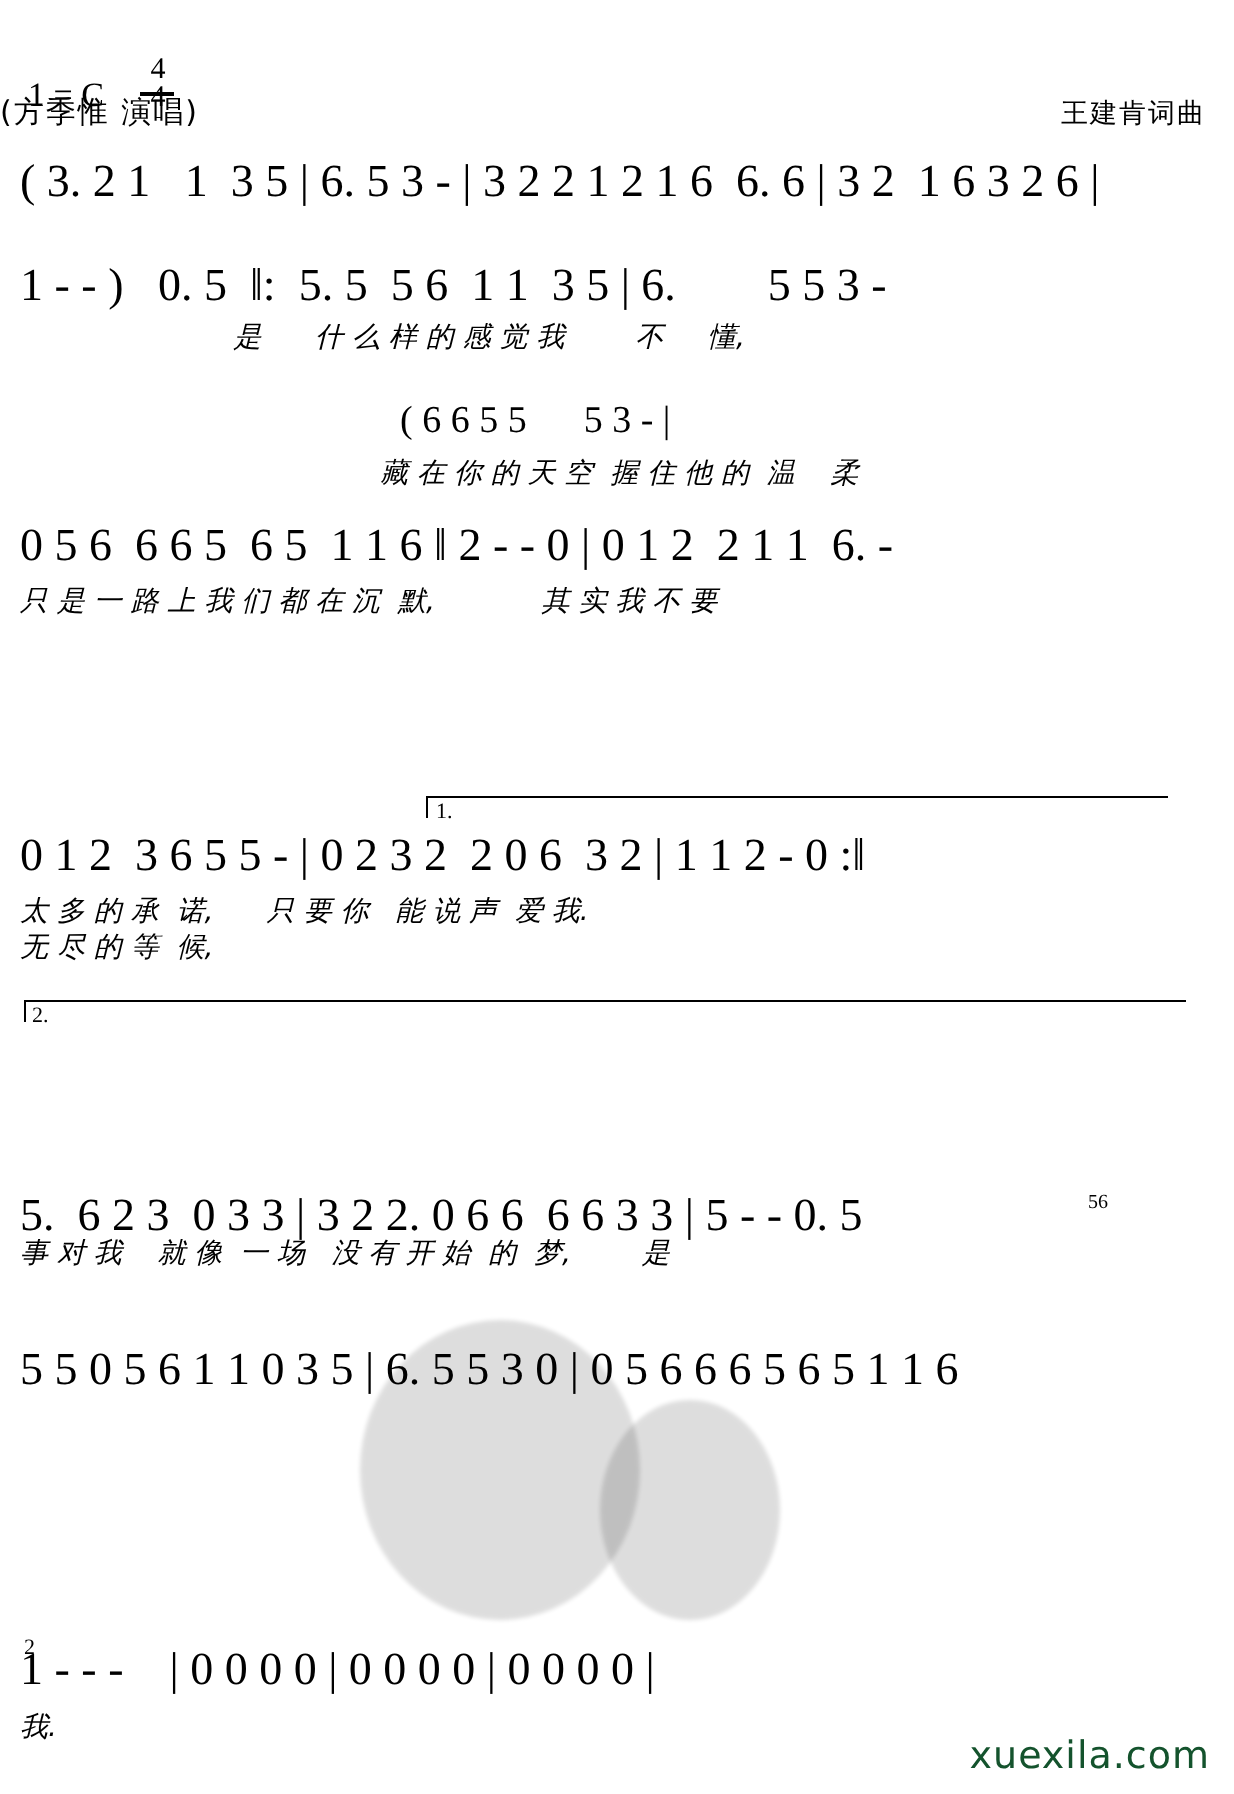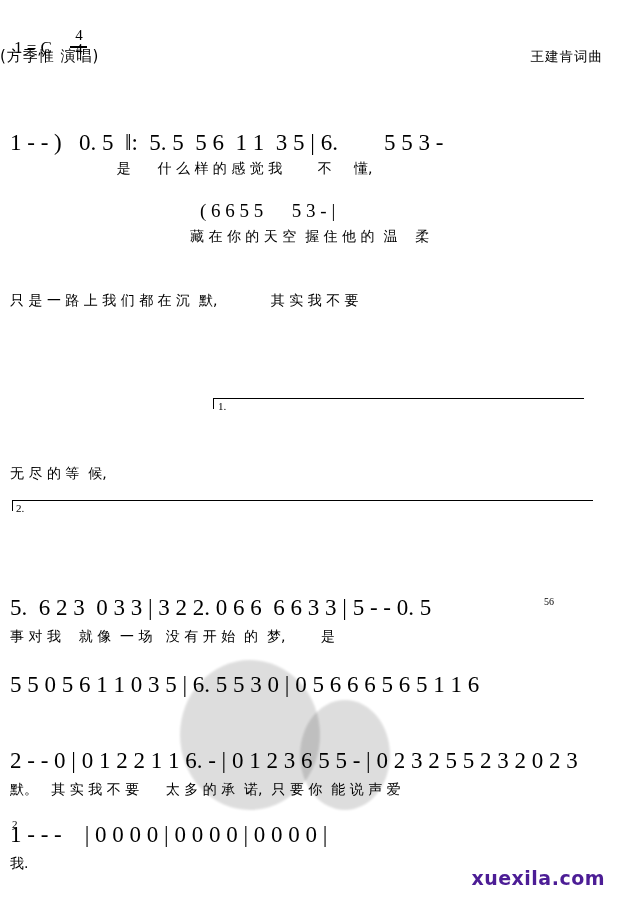--- a/index.html
+++ b/index.html
@@ -89,32 +89,33 @@
     white-space: pre;
   }
   .lyrics {
     position: absolute;
     left: 10px;
     top: 0;
     width: 600px;
     font-family: "DejaVu Sans", sans-serif;
     font-size: 14px;
     white-space: pre;
+    font-style: italic;
   }
   .small {
     font-size: 19px;
   }
   .watermark {
     position: absolute;
     right: 12px;
     bottom: 8px;
     font-family: "DejaVu Sans", sans-serif;
     font-size: 19px;
-    font-weight: bold;
-    color: #4c1d95;
+    font-weight: normal;
+    color: #14532d;
     letter-spacing: 0.5px;
   }
   .bigbox {
     position: absolute;
     border-top: 1.5px solid #000;
     border-left: 1.5px solid #000;
     height: 10px;
   }
   .boxlabel {
     position: absolute;
@@ -145,61 +146,65 @@
 
   <div class="singer">(方季惟  演唱)</div>
   <div class="composer">王建肯词曲</div>
   <div class="keysig">1 = C</div>
   <div class="timesig">
     <span class="num">4</span>
     <span class="den">4</span>
   </div>
   <div class="hline" style="left:70px; top:46px; width:17px;"></div>
 
+  <div class="row" style="top:78px;">
+    <div class="notes">( 3. 2 1   1  3 5 | 6. 5 3 - | 3 2 2 1 2 1 6  6. 6 | 3 2  1 6 3 2 6 |</div>
+  </div>
 
   <div class="row" style="top:130px;">
     <div class="notes">1 - - )   0. 5  ‖:  5. 5  5 6  1 1  3 5 | 6.        5 5 3 -</div>
     <div class="lyrics" style="top:30px;">                        是      什 么 样 的 感 觉 我        不     懂,</div>
   </div>
 
   <div class="row" style="top:200px;">
     <div class="notes small" style="left:200px;">( 6 6 5 5      5 3 - |</div>
     <div class="lyrics" style="top:28px; left:190px;">藏 在 你 的 天 空  握 住 他 的  温    柔</div>
   </div>
 
   <div class="row" style="top:260px;">
+    <div class="notes">0 5 6  6 6 5  6 5  1 1 6 ‖ 2 - - 0 | 0 1 2  2 1 1  6. -</div>
     <div class="lyrics" style="top:32px;">只 是 一 路 上 我 们 都 在 沉  默,            其 实 我 不 要</div>
   </div>
 
 
   <div class="bigbox" style="left:213px; top:398px; width:370px;"></div>
   <div class="boxlabel" style="left:218px; top:400px;">1.</div>
 
+  <div class="row" style="top:415px;">
+    <div class="notes">0 1 2  3 6 5 5 - | 0 2 3 2  2 0 6  3 2 | 1 1 2 - 0 :‖</div>
+    <div class="lyrics" style="top:32px;">太 多 的 承  诺,      只 要 你   能 说 声  爱 我.</div>
+  </div>
   <div class="row" style="top:465px;padding-left:13px;">
     <div class="lyrics" style="top:0px;">无 尽 的 等  候,</div>
   </div>
 
   <div class="bigbox" style="left:12px; top:500px; width:580px;"></div>
   <div class="boxlabel" style="left:16px; top:502px;">2.</div>
 
 
   <div class="row" style="top:595px;padding-left:38px;">
     <div class="notes">5.  6 2 3  0 3 3 | 3 2 2. 0 6 6  6 6 3 3 | 5 - - 0. 5</div>
-    <div class="lyrics" style="top:33px;">事 对 我    就 像  一 场   没 有 开 始  的  梦,        是</div>
+    <div class="lyrics" style="top:23px;">事 对 我    就 像  一 场   没 有 开 始  的  梦,        是</div>
   </div>
   <div class="boxlabel" style="left:500px; top:596px; font-size:10px;margin-left:44px;">56</div>
 
   <div class="row" style="top:672px;">
     <div class="notes">5 5 0 5 6 1 1 0 3 5 | 6. 5 5 3 0 | 0 5 6 6 6 5 6 5 1 1 6</div>
   </div>
 
-  <div class="row" style="top:748px;">
-    <div class="notes">2 - - 0 | 0 1 2 2 1 1 6. - | 0 1 2 3 6 5 5 - | 0 2 3 2 5 5 2 3 2 0 2 3</div>
-    <div class="lyrics" style="top:33px;">默。   其 实 我 不 要      太 多 的 承  诺,  只 要 你  能 说 声 爱</div>
-  </div>
 
   <div class="row" style="top:822px;">
     <div class="notes">1 - - -    | 0 0 0 0 | 0 0 0 0 | 0 0 0 0 |</div>
     <div class="lyrics" style="top:33px;">我.</div>
   </div>
   <div class="boxlabel" style="left:12px; top:818px;">2</div>
 
   <div class="watermark">xuexila.com</div>
 </div>
 

